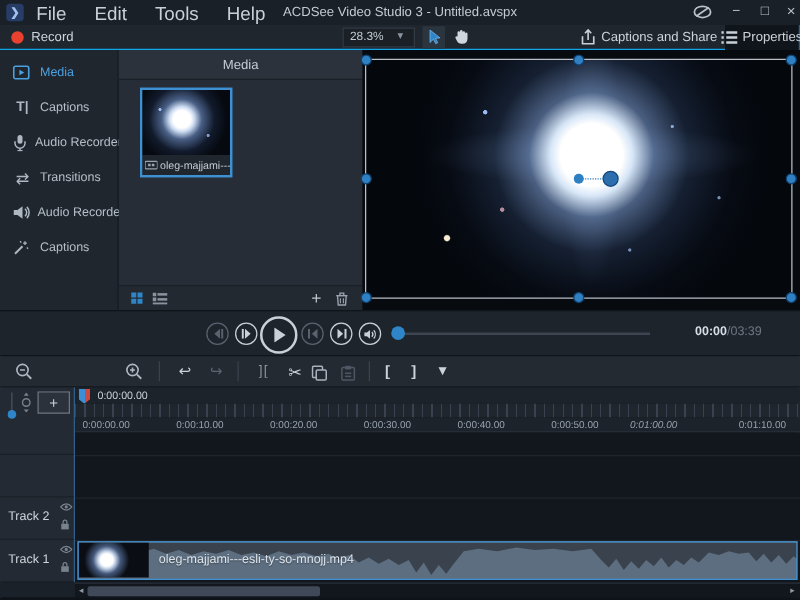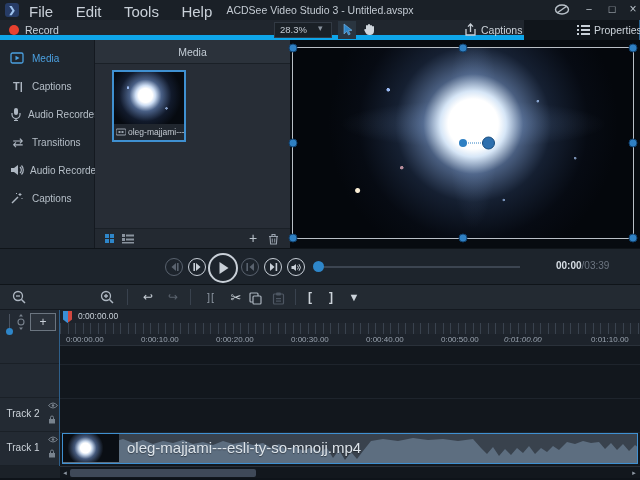--- a/index.html
+++ b/index.html
@@ -10,21 +10,21 @@
   .win{position:absolute;inset:0;border-left:1px solid #25618f;border-right:1px solid #25618f;border-bottom:1px solid #25618f;box-sizing:border-box;}
 
   
   #titlebar{left:0;top:0;width:640px;height:20px;background:#1a2027;}
   .menu-item{display:inline-block;font-size:15px;color:#c9d0d8;padding:3px 9px;cursor:default;}
   #app-icon{left:5px;top:3px;width:14px;height:14px;background:#273c66;border-radius:3px;
             color:#9fc3ee;font-size:9px;line-height:14px;text-align:center;font-weight:bold;}
   #win-title{left:0;right:0;top:0;height:20px;text-align:center;line-height:20px;font-size:10.5px;color:#c3cad2;pointer-events:none;}
   .winctl{top:0;width:22px;height:20px;line-height:19px;text-align:center;font-size:11px;color:#b9c1c9;}
   
-  #toolbar2{left:0;top:20px;width:524px;height:20px;background:#20262e;border-bottom:5px solid #0ea5e9;box-sizing:border-box;}
+  #toolbar2{left:0;top:20px;width:580px;height:20px;background:#20262e;border-bottom:1px solid #0ea5e9;box-sizing:border-box;}
   #record-dot{left:9px;top:5px;width:10px;height:10px;border-radius:50%;background:#e8412f;}
   #record-label{left:25px;top:0;height:20px;line-height:20px;font-size:10.5px;color:#ccd3da;}
   #zoom-box{left:274px;top:2px;width:58px;height:16px;background:#1a2026;border:1px solid #323a44;box-sizing:border-box;
             font-size:9.5px;line-height:14px;color:#c3cad2;padding-left:5px;}
   #zoom-chevron{left:318px;top:0px;font-size:9px;color:#8a939e;}
   .tool-btn{top:1px;width:18px;height:18px;text-align:center;line-height:18px;}
   
   #sidebar{left:0;top:40px;width:95px;height:208px;background:#1f262e;border-right:1px solid #141920;box-sizing:border-box;}
   .side-item{position:relative;height:28px;display:flex;align-items:center;cursor:default;}
   .side-item .icn{width:16px;margin-left:10px;margin-right:6px;text-align:center;color:#aeb7c2;font-size:11px;}
@@ -93,21 +93,21 @@
   .hdr-row{position:absolute;left:0;width:59px;border-bottom:1px solid #1a2027;box-sizing:border-box;}
   .track-name{position:absolute;left:0;width:46px;text-align:center;font-size:10px;color:#cdd4db;}
   .mini-icn{position:absolute;left:48px;color:#78828d;}
   
   #clip{left:2px;top:87px;width:576px;height:31px;background:#5d6e80;border:1.5px solid #3f90d1;box-sizing:border-box;overflow:hidden;}
   #clip-wave{position:absolute;left:0;top:0;width:576px;height:31px;}
   #clip-thumb{position:absolute;left:0;top:0;width:56px;height:28px;
      background:
        radial-gradient(circle at 40% 50%, #ffffff 0 5px, rgba(215,232,255,.9) 7px, rgba(140,180,250,.45) 11px, transparent 18px),
        #0a0e14;}
-  #clip-name{position:absolute;left:64px;top:0;height:28px;line-height:28px;font-size:15px;color:#dde4ea;text-shadow:0 1px 1px rgba(0,0,0,.4);white-space:nowrap;}
+  #clip-name{position:absolute;left:64px;top:0;height:28px;line-height:28px;font-size:10px;color:#dde4ea;text-shadow:0 1px 1px rgba(0,0,0,.4);white-space:nowrap;}
   
   #hscroll{left:0;top:466px;width:640px;height:12px;background:#1b2128;}
   #hscroll-track{position:absolute;left:60px;top:0;width:580px;height:12px;background:#12171d;border-top:1px solid #2a313a;box-sizing:border-box;}
   #hscroll-thumb{position:absolute;left:10px;top:2px;width:186px;height:8px;background:#3f4958;border-radius:2px;}
   .scroll-arrow{position:absolute;top:0;width:10px;height:12px;line-height:12px;text-align:center;font-size:7px;color:#8f99a4;}
   #bottom-strip{left:0;top:478px;width:640px;height:2px;background:#0e1319;}
   svg{display:block;}
 </style>
 </head>
 <body>

